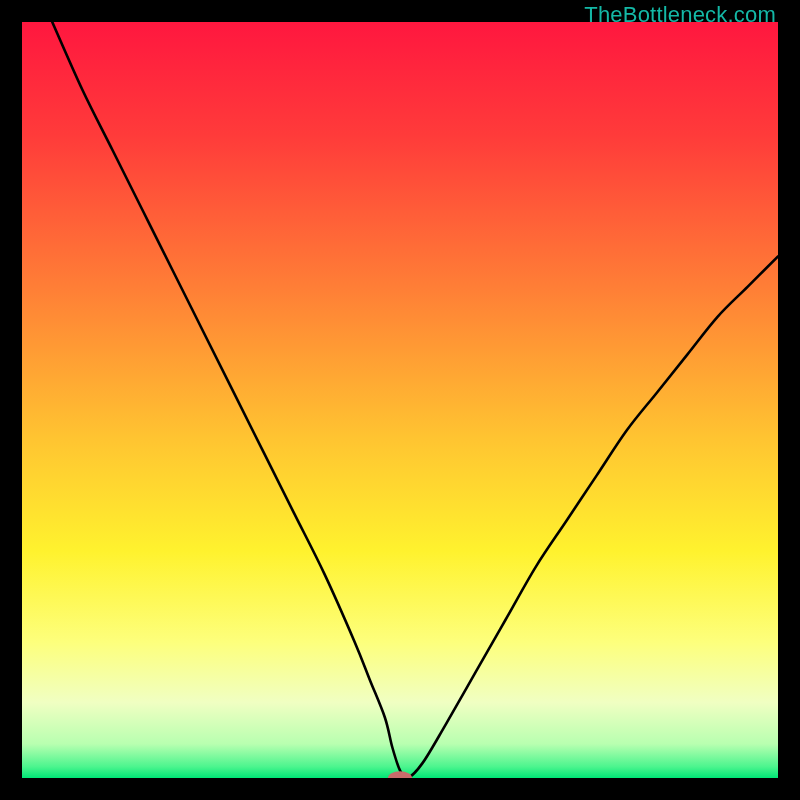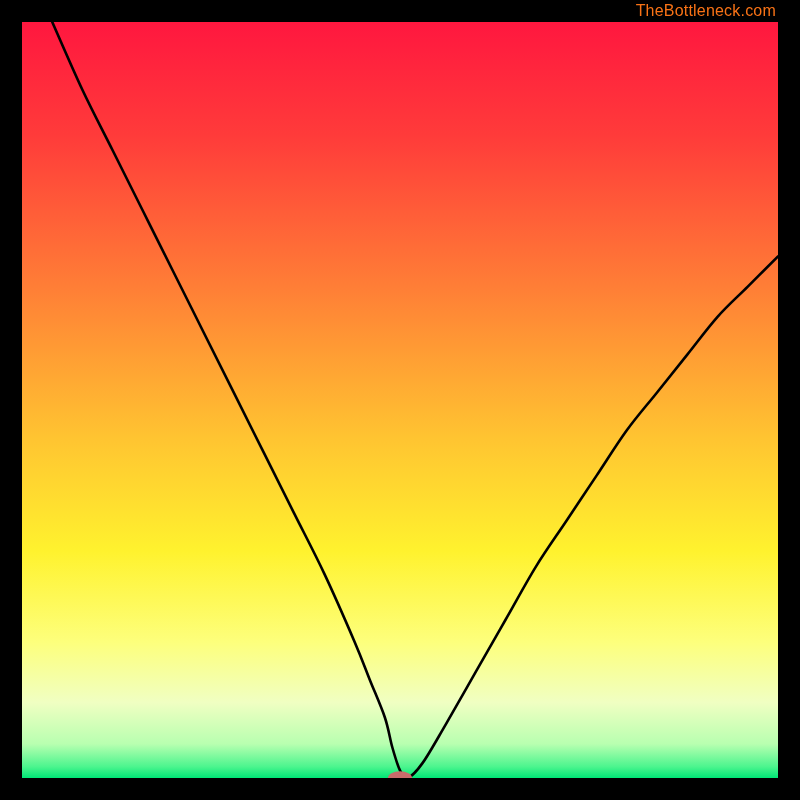--- a/index.html
+++ b/index.html
@@ -16,22 +16,22 @@
     left: 22px;
     top: 22px;
     width: 756px;
     height: 756px;
     background: transparent;
   }
   .watermark {
     position: absolute;
     top: 2px;
     right: 24px;
-    color: #f97316;
-    font-size: 16px;
+    color: #14b8a6;
+    font-size: 22px;
     font-weight: 500;
     letter-spacing: 0.2px;
   }
   svg {
     display: block;
   }
 </style>
 </head>
 <body>
 

